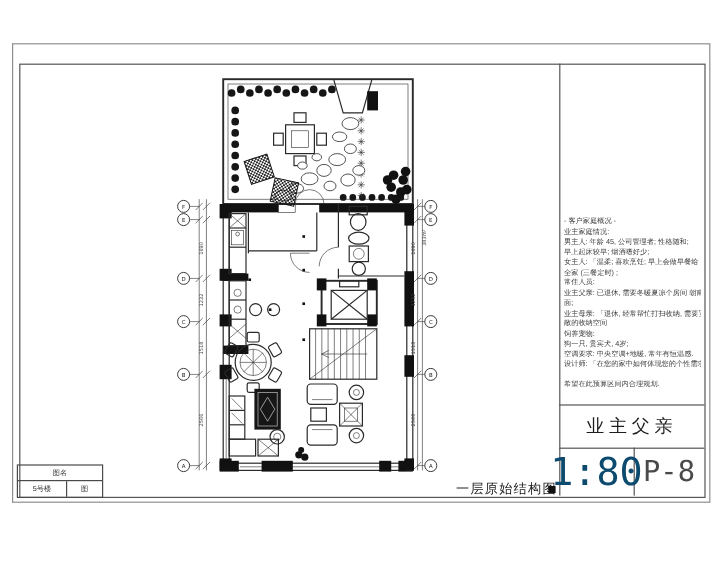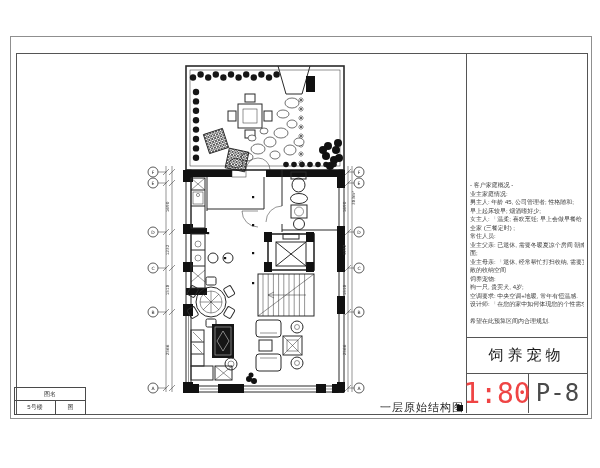--- a/index.html
+++ b/index.html
@@ -10,21 +10,21 @@
   .inner-frame{left:16px;top:53px;width:570px;height:360px;border:1.5px solid #555;}
   .panel-divider{left:466px;top:53px;width:0;height:360px;border-left:1.5px solid #555;}
   .titlebox-top{left:466px;top:337px;width:121px;height:0;border-top:1.5px solid #555;}
   .scalerow-top{left:466px;top:373px;width:121px;height:0;border-top:1.5px solid #555;}
   .scalerow-div{left:528px;top:373px;width:0;height:40px;border-left:1.5px solid #555;}
   .notes{left:470px;top:181px;width:114px;font-size:6px;line-height:8.5px;color:#3c3c3c;}
   .note-line{white-space:nowrap;overflow:hidden;height:8.5px;}
   .drawing-name{left:467px;top:339px;width:119px;height:33px;display:flex;align-items:center;
                 justify-content:center;font-size:15px;letter-spacing:4px;color:#1d1d1d;}
   .scale-cell{left:467px;top:374px;width:60px;height:38px;display:flex;align-items:center;
-              justify-content:center;font-size:28px;color:#ef4444;
+              justify-content:center;font-size:32px;color:#0c4a6e;
               font-family:"DejaVu Sans Mono","Liberation Mono",monospace;}
   .page-cell{left:529px;top:374px;width:57px;height:38px;display:flex;align-items:center;
              justify-content:center;font-size:24px;color:#4a4a4a;
              font-family:"DejaVu Sans Mono","Liberation Mono",monospace;}
   .bottom-title{left:372px;top:400px;width:92px;font-size:11px;letter-spacing:1px;
                 text-align:right;color:#1d1d1d;}
   .ink-dot{left:457px;top:405px;width:6px;height:6px;background:#111;}
   .stamp{left:14px;top:387px;width:70px;height:26px;border:1px solid #4a4a4a;font-size:6px;color:#333;}
   .stamp-row1{height:12px;border-bottom:1px solid #4a4a4a;display:flex;align-items:center;justify-content:center;}
   .stamp-row2{height:13px;display:flex;}
@@ -62,21 +62,21 @@
       <div class="note-line">面;</div>
       <div class="note-line">业主母亲: 「退休, 经常帮忙打扫收纳, 需要宽</div>
       <div class="note-line">敞的收纳空间</div>
       <div class="note-line">饲养宠物:</div>
       <div class="note-line">狗一只, 贵宾犬, 4岁;</div>
       <div class="note-line">空调要求: 中央空调+地暖, 常年有恒温感.</div>
       <div class="note-line">设计师: 「在您的家中如何体现您的个性需求?</div>
       <div class="note-line">&nbsp;</div>
       <div class="note-line">希望在此预算区间内合理规划.</div>
     </div>
-  <div class="abs drawing-name">饲养宠物</div>
+  <div class="abs drawing-name">业主父亲</div>
   <div class="abs scale-cell">1:80</div>
   <div class="abs page-cell">P-8</div>
 
   <div class="abs bottom-title">一层原始结构图</div>
   <div class="abs ink-dot"></div>
 
   <div class="abs stamp">
     <div class="stamp-row1">图名</div>
     <div class="stamp-row2">
       <div class="stamp-c1">5号楼</div>

